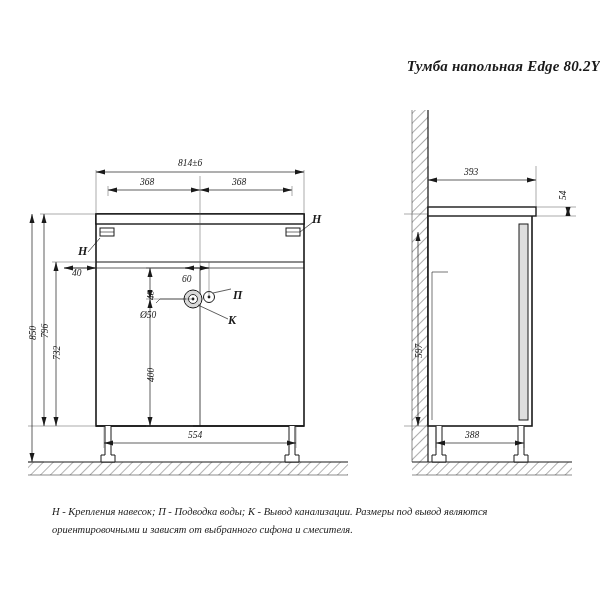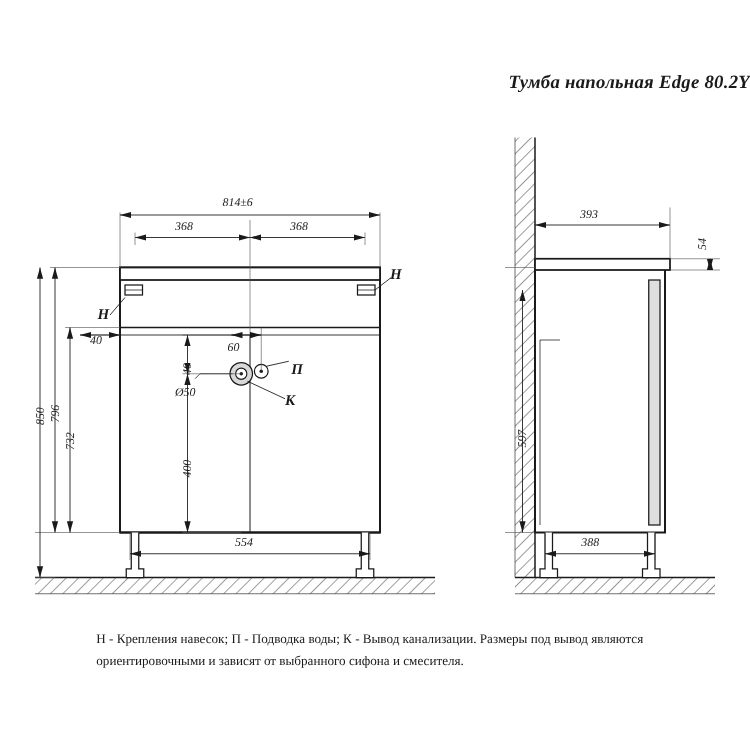--- a/index.html
+++ b/index.html
@@ -19,24 +19,24 @@
     font-family:"Liberation Serif", serif;
     font-style:italic;
     font-weight:bold;
     font-size:15px;
     letter-spacing:0.2px;
   }
   .footnote{
     position:absolute;
     left:52px;right:30px;top:503px;
     font-family:"Liberation Serif", serif;
+    font-style:italic;
     font-size:10.5px;
     line-height:18px;
     text-align:left;
-    margin-left:25px;
   }
   .dim{
     position:absolute;
     font-family:"Liberation Serif", serif;
     font-style:italic;
     font-size:9.5px;
     white-space:nowrap;
   }
   .dim.v{
     transform-origin:0 0;

